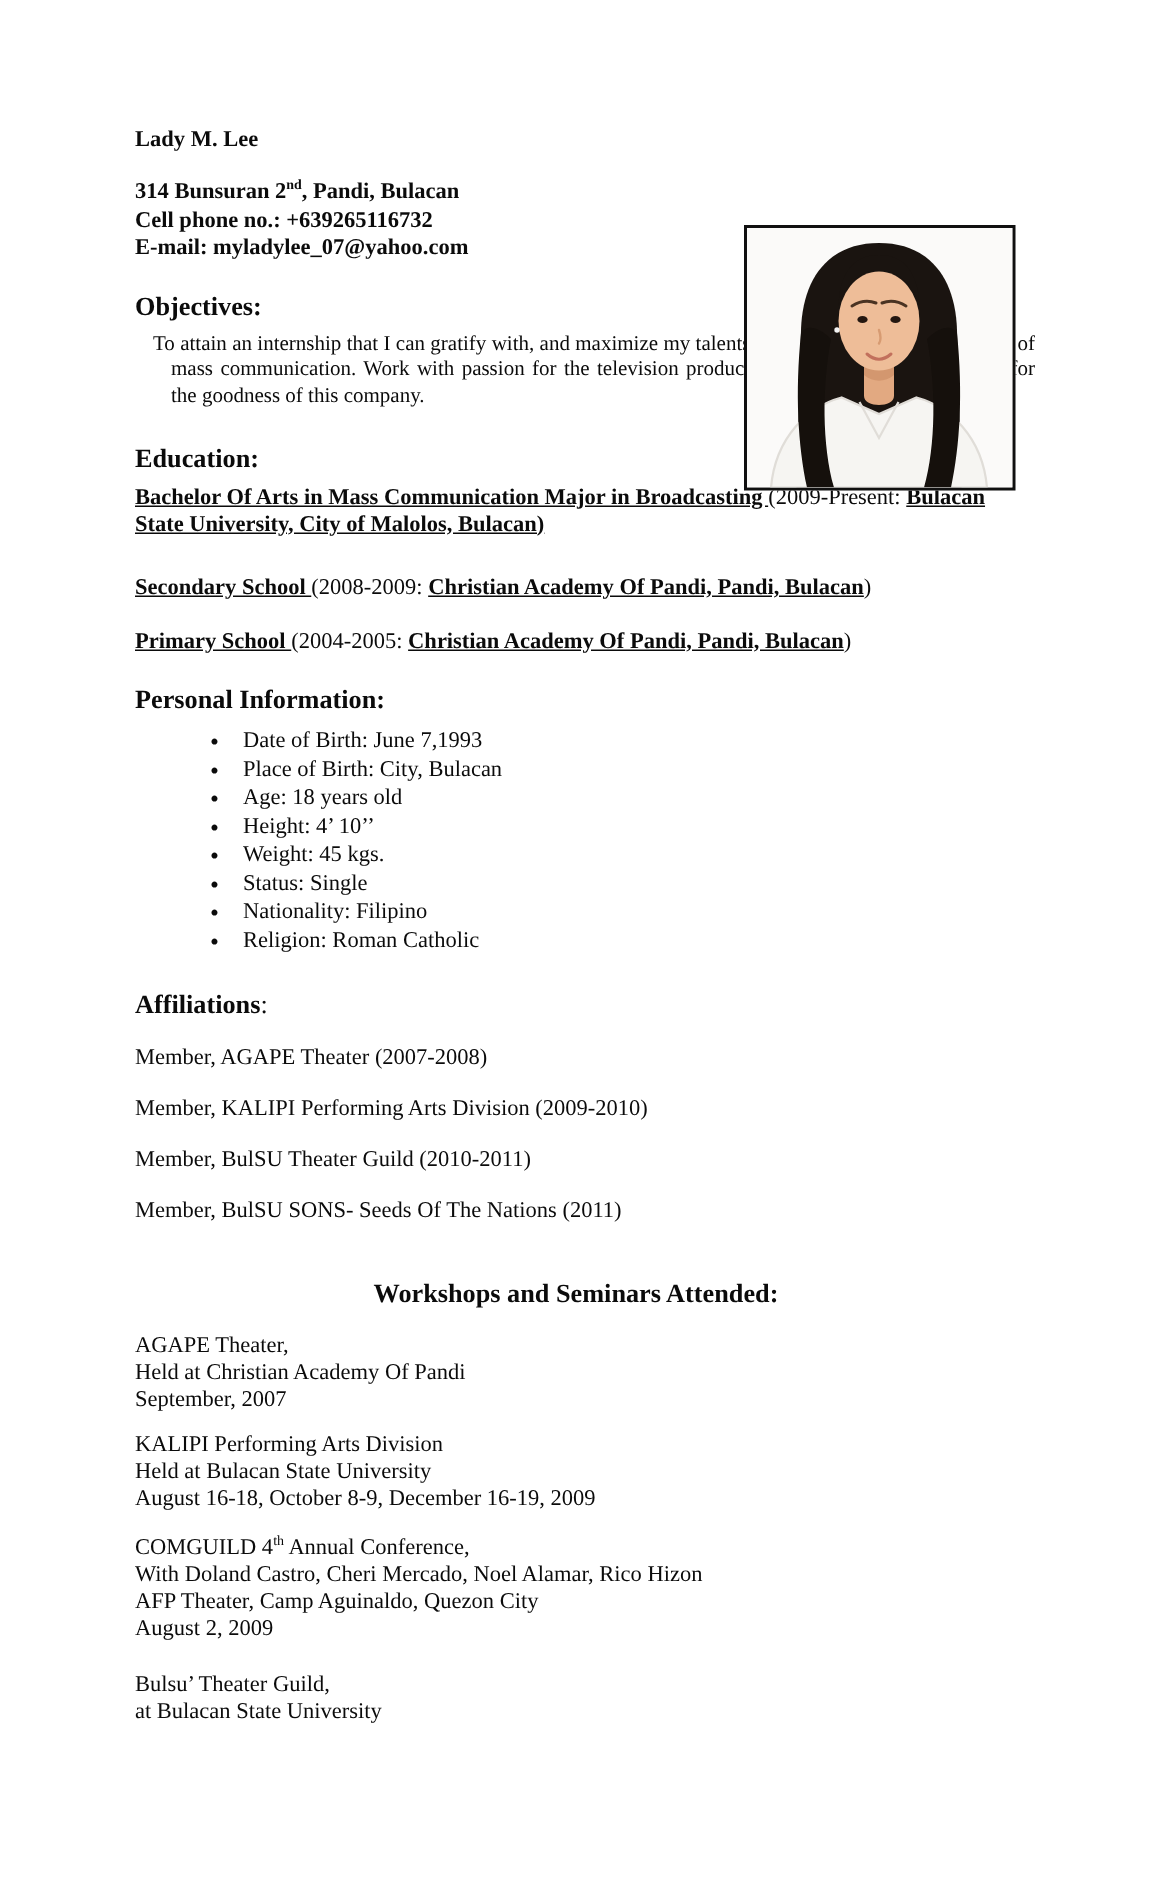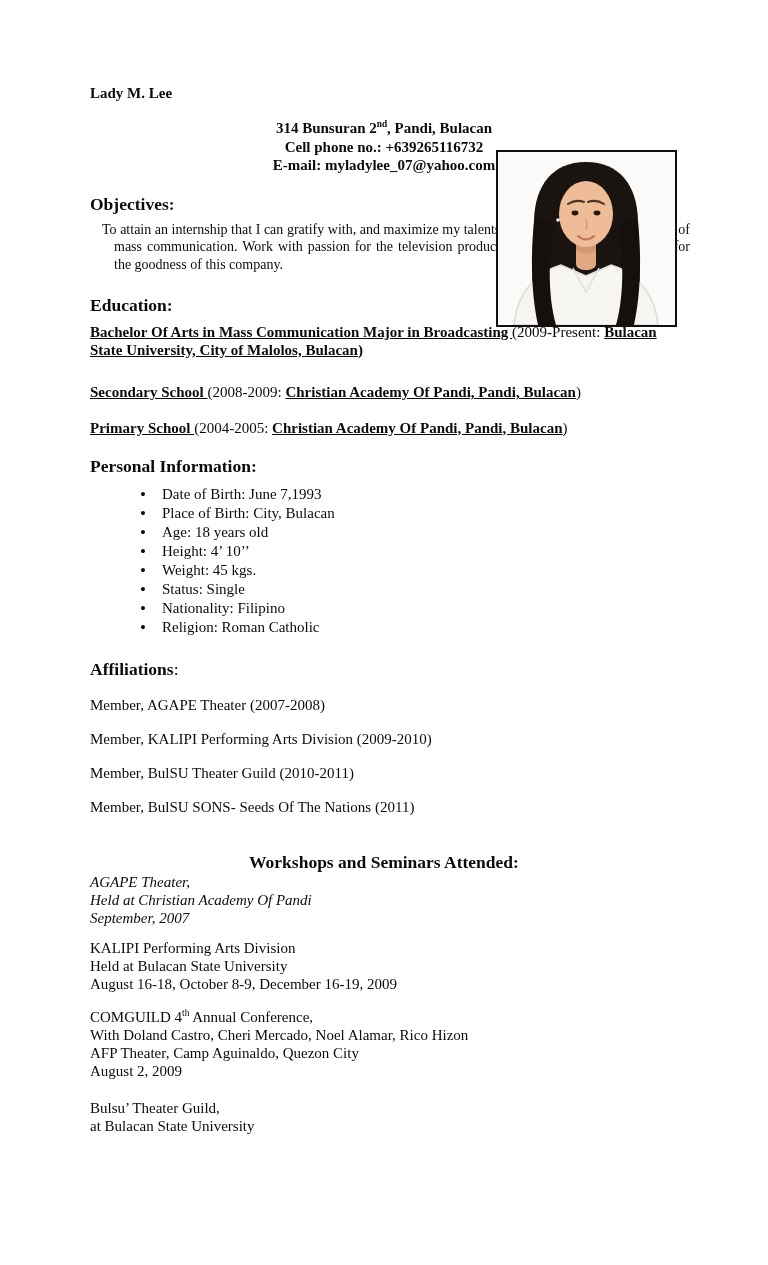--- a/index.html
+++ b/index.html
@@ -8,21 +8,21 @@
     width: 768px; height: 1265px;
     font-family: "Liberation Serif", "DejaVu Serif", serif;
     color: #0b0b0b;
     position: relative;
     overflow: hidden;
   }
   .page { position: relative; width: 768px; height: 1265px; background: #ffffff; }
   .content { padding: 0 90px; }
 
   .name { margin-top: 84px; font-size: 15px; line-height: 18px; font-weight: bold; }
-  .addr-block { margin-top: 17px; font-size: 15px; line-height: 18.5px; font-weight: bold; text-align: center; }
+  .addr-block { margin-top: 17px; font-size: 15px; line-height: 18.5px; font-weight: bold; }
   sup { font-size: 0.62em; vertical-align: super; line-height: 0; }
 
   .sec-heading { font-size: 17.5px; line-height: 21px; font-weight: bold; }
   .h-objectives { margin-top: 19px; }
   .h-education { margin-top: 22px; }
   .h-personal { margin-top: 19px; }
   .h-affiliations { margin-top: 22px; font-weight: normal; }
   .h-affiliations .hb { font-weight: bold; }
   .h-workshops { margin-top: 36px; text-align: center; }
 
@@ -47,21 +47,21 @@
   }
   ul.pi-list li::before {
     content: "\2022";
     position: absolute; left: 0; top: 0;
     font-size: 17px; line-height: 19px;
   }
 
   .aff-item { font-size: 15px; line-height: 18px; margin-top: 16px; }
 
   .ws-group { font-size: 15px; line-height: 18px; }
-  .ws-g1 { margin-top: 0; font-style: italic; }
+  .ws-g1 { margin-top: 15px; }
   .ws-g2 { margin-top: 12px; }
   .ws-g3 { margin-top: 15px; }
   .ws-g4 { margin-top: 19px; }
 
   .photo-frame {
     position: absolute; left: 496px; top: 66px;
     width: 181px; height: 177px;
     border: 2px solid #101010;
     background: #fbfaf9;
     overflow: hidden;

